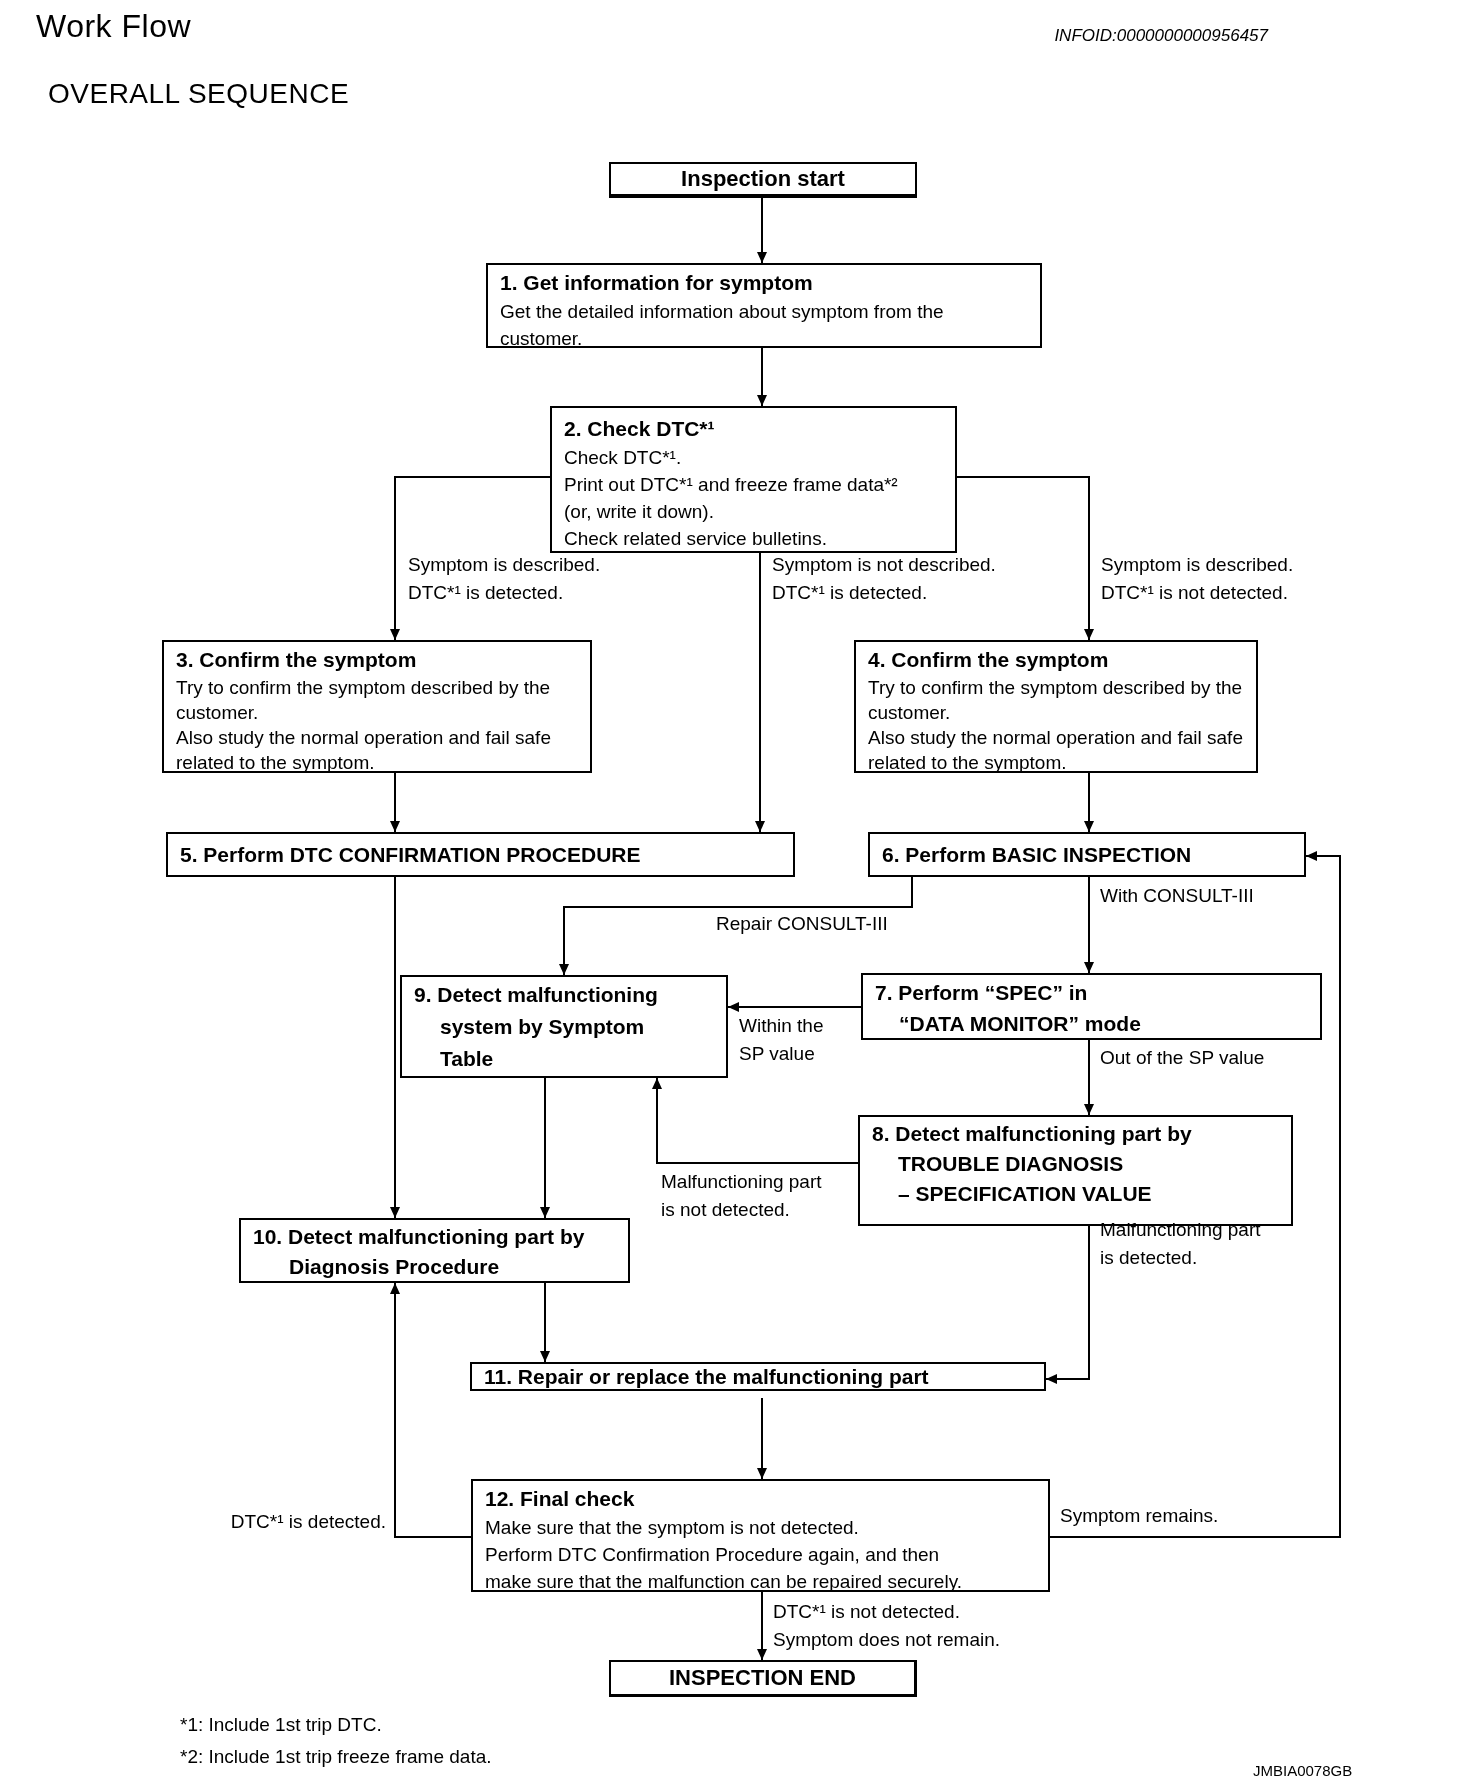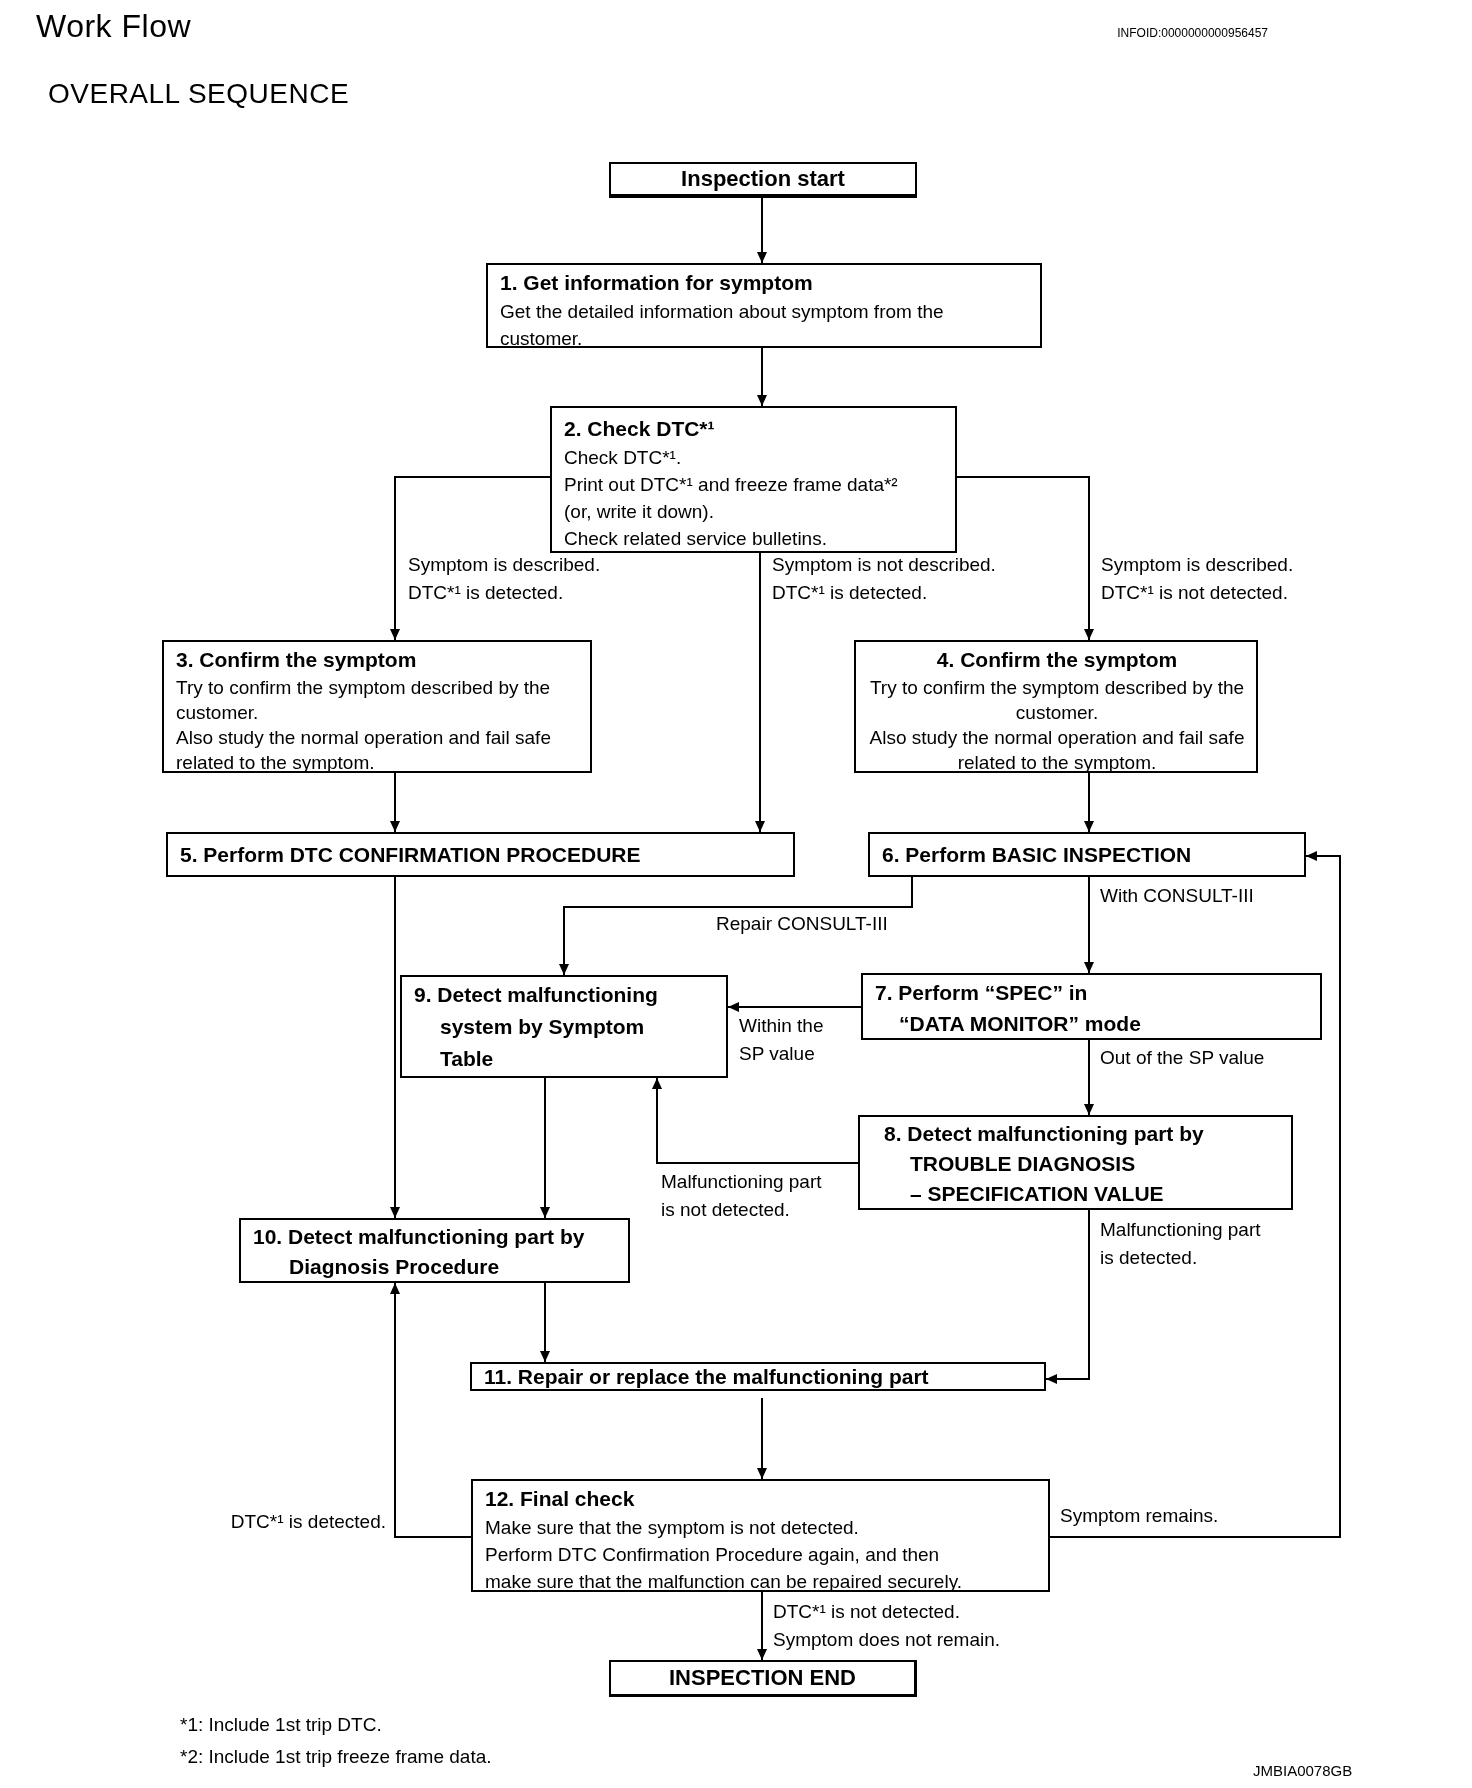--- a/index.html
+++ b/index.html
@@ -1,19 +1,19 @@
 <!DOCTYPE html>
 <html><head>
 <meta charset="utf-8">
 <style>
   html,body{margin:0;padding:0;background:#fff;}
   body{width:1472px;height:1788px;position:relative;font-family:"Liberation Sans","DejaVu Sans",sans-serif;color:#000;}
   #canvas{position:absolute;left:0;top:0;width:1472px;height:1788px;background:#fff;}
   .page-title{position:absolute;left:36px;top:8px;font-size:32px;font-weight:500;letter-spacing:.5px;}
-  .infoid{position:absolute;right:204px;top:26px;font-size:12px;text-align:center;}
+  .infoid{position:absolute;right:204px;top:26px;font-size:17px;font-style:italic;text-align:center;}
   .section-heading{position:absolute;left:48px;top:78px;font-size:28px;letter-spacing:.5px;}
   .box{position:absolute;box-sizing:border-box;border:2px solid #000;background:#fff;overflow:hidden;}
   .box .t{font-size:21px;font-weight:bold;line-height:30px;white-space:pre-line;}
   .box .b{font-size:19px;line-height:27px;white-space:pre-line;}
   .pad{padding:3px 10px 0 12px;}
   .oneline{display:flex;align-items:center;padding-left:12px;font-size:21px;font-weight:bold;}
   .terminal{display:flex;align-items:center;justify-content:center;font-size:22px;font-weight:bold;}
   .boldml{font-size:21px;font-weight:bold;white-space:pre-line;padding-top:2px;padding-right:6px;}
   .vline,.hline{position:absolute;background:#000;}
   .vline{width:2px;}
@@ -123,21 +123,21 @@
   </div>
 
   <div class="box pad" style="left:162px;top:640px;width:430px;height:133px;">
     <div class="t">3. Confirm the symptom</div>
     <div class="b" style="line-height:25px;">Try to confirm the symptom described by the
 customer.
 Also study the normal operation and fail safe
 related to the symptom.</div>
   </div>
 
-  <div class="box pad" style="left:854px;top:640px;width:404px;height:133px;text-align:center;">
+  <div class="box pad" style="left:854px;top:640px;width:404px;height:133px;">
     <div class="t">4. Confirm the symptom</div>
     <div class="b" style="line-height:25px;">Try to confirm the symptom described by the
 customer.
 Also study the normal operation and fail safe
 related to the symptom.</div>
   </div>
 
   <div class="box oneline" style="left:166px;top:832px;width:629px;height:45px;">
       <span>5. Perform DTC CONFIRMATION PROCEDURE</span>
     </div>
@@ -146,21 +146,21 @@
       <span>6. Perform BASIC INSPECTION</span>
     </div>
 
   <div class="box boldml" style="left:400px;top:975px;width:328px;height:103px;line-height:32px;padding-left:38px;text-indent:-26px;"><span>9. Detect malfunctioning
 system by Symptom
 Table</span></div>
 
   <div class="box boldml" style="left:861px;top:973px;width:461px;height:67px;line-height:31px;padding-left:36px;text-indent:-24px;"><span>7. Perform “SPEC” in
 “DATA MONITOR” mode</span></div>
 
-  <div class="box boldml" style="left:858px;top:1115px;width:435px;height:95px;line-height:30px;padding-left:50px;text-indent:-26px;"><span>8. Detect malfunctioning part by
+  <div class="box boldml" style="left:858px;top:1115px;width:435px;height:111px;line-height:30px;padding-left:38px;text-indent:-26px;"><span>8. Detect malfunctioning part by
 TROUBLE DIAGNOSIS
 – SPECIFICATION VALUE</span></div>
 
   <div class="box boldml" style="left:239px;top:1218px;width:391px;height:65px;line-height:30px;padding-left:48px;text-indent:-36px;"><span>10. Detect malfunctioning part by
 Diagnosis Procedure</span></div>
 
   <div class="box oneline" style="left:470px;top:1362px;width:576px;height:29px;">
       <span>11. Repair or replace the malfunctioning part</span>
     </div>
 

